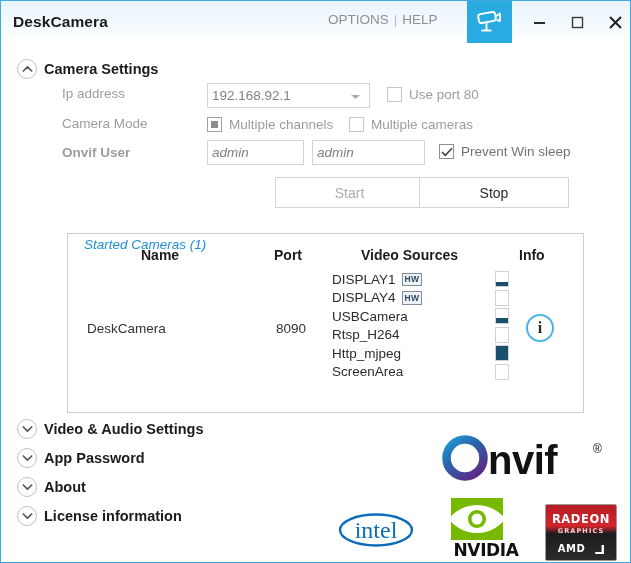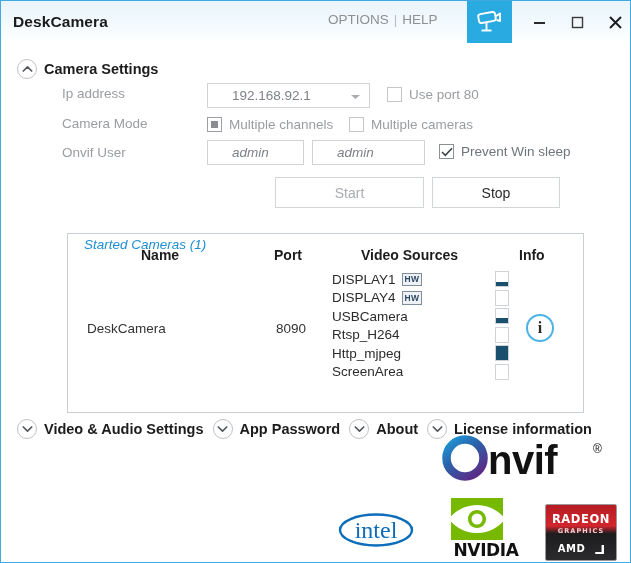--- a/index.html
+++ b/index.html
@@ -81,29 +81,29 @@
   #camera-settings-head { position: absolute; left: 16px; top: 58px; }
 
   
   .form-label {
     position: absolute;
     font-size: 13.5px;
     color: #9a9da1;
   }
   #lbl-ip   { left: 61px; top: 85px; }
   #lbl-mode { left: 61px; top: 115px; }
-  #lbl-user { left: 61px; top: 144px; }
+  #lbl-user { left: 61px; top: 144px; font-weight: bold; }
 
   .txtbox {
     position: absolute;
     border: 1px solid #d0d3d6;
     background: #fff;
     font-size: 13.5px;
     color: #7e8287;
-    padding: 0 24px;
+    padding: 0 4px;
     display: flex; align-items: center;
     height: 25px;
   }
   #ip-combo { left: 206px; top: 82px; width: 163px; }
   #ip-arrow { position: absolute; right: 8px; top: 50%; transform: translateY(-50%); }
   #user-box   { left: 206px; top: 139px; width: 97px; font-style: italic; }
   #pass-box   { left: 311px; top: 139px; width: 113px; font-style: italic; }
 
   .chk-wrap {
     position: absolute;
@@ -130,21 +130,21 @@
   .btn {
     position: absolute;
     height: 31px;
     border: 1px solid #d2d5d8;
     background: #fff;
     font-size: 14px;
     display: flex; align-items: center; justify-content: center;
     cursor: default;
   }
   #btn-start { left: 274px; top: 176px; width: 149px; color: #a9acb0; }
-  #btn-stop  { left: 431px; top: 176px; width: 128px; color: #2b2b2b; }
+  #btn-stop  { left: 418px; top: 176px; width: 150px; color: #2b2b2b; }
 
   
   #group-started {
     position: absolute;
     left: 66px; top: 232px;
     width: 517px; height: 180px;
     border: 1px solid #c9ced3;
     background: #fff;
   }
   #group-legend {
@@ -224,21 +224,21 @@
     display: flex; align-items: center; justify-content: center;
     font-family: "Liberation Serif", serif;
     font-size: 16px; font-weight: bold;
     color: #2b2b2b;
     cursor: default;
   }
 
   
   #collapsed {
     position: absolute; left: 16px; top: 418px;
-    display: flex; flex-direction: row; gap: 9px;
+    display: flex; flex-direction: column; gap: 9px;
   }
 
   
   #onvif-logo { position: absolute; left: 440px; top: 432px; }
   #intel-logo { position: absolute; left: 336px; top: 509px; }
   #nvidia-logo{ position: absolute; left: 442px; top: 497px; }
   #radeon-logo{
     position: absolute; left: 544px; top: 503px;
     width: 72px; height: 57px;
     border-radius: 2px;

